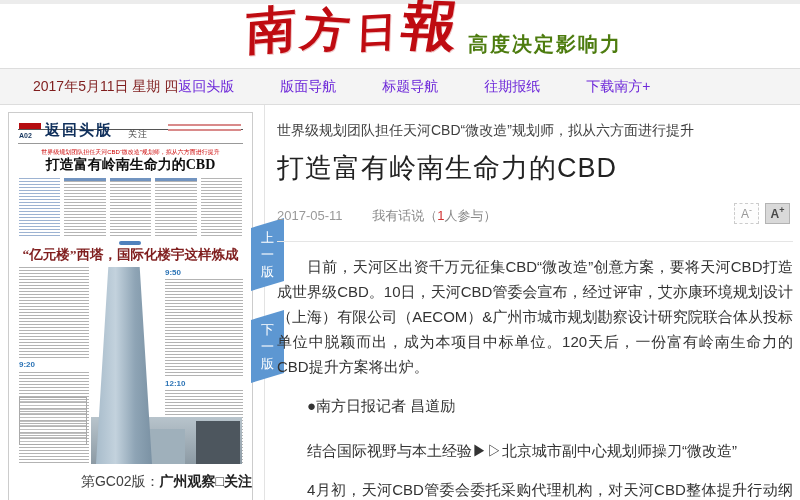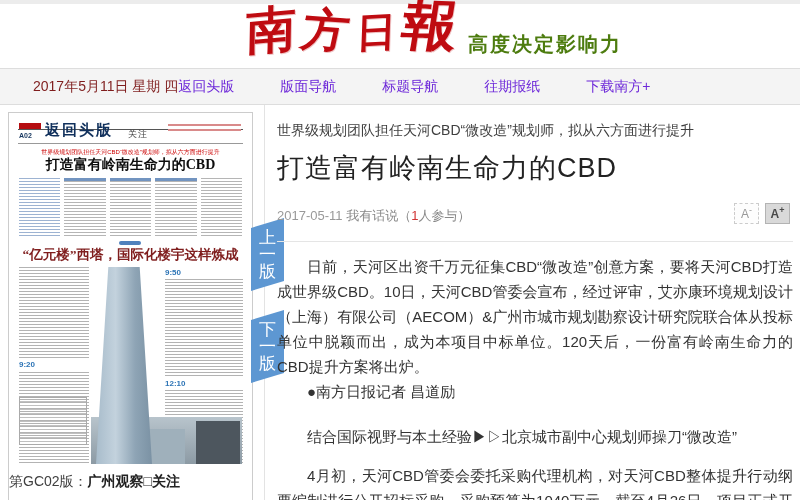--- a/index.html
+++ b/index.html
@@ -63,50 +63,50 @@
   .np-time { color:#2e75b6; font-size:8px; font-weight:700; background:#fff; position:relative; display:block; padding:1px 0; }
   .np-infobox { position:absolute; left:0; top:130px; width:68px; height:48px; border:1px solid #aaa; background:
                 repeating-linear-gradient(180deg,#c0c0c0 0 1px,transparent 1px 4px); background-origin:content-box; padding:3px; }
   .np-photo { position:absolute; left:72px; top:150px; width:151px; height:47px;
               background:linear-gradient(180deg,#b8c4cc,#8c9aa4); overflow:hidden; }
   .np-photo .bldg1 { position:absolute; right:2px; top:4px; width:44px; height:43px; background:#4d565e; }
   .np-photo .bldg2 { position:absolute; left:36px; top:12px; width:58px; height:35px; background:#9fb0bb; }
   .np-tower { position:absolute; left:77px; top:0; width:56px; height:197px;
               background:linear-gradient(90deg,#a8bccb,#c3d2dd 35%,#8ea4b5 70%,#7b92a4);
               clip-path:polygon(22% 0,78% 0,100% 100%,0 100%); }
-  .thumb-caption { margin-top:9px; text-align:left; font-size:14px; color:#404040; }
+  .thumb-caption { margin-top:9px; text-align:right; font-size:14px; color:#404040; }
   .thumb-caption b { color:#222; }
 
   
   .pager-btn { position:absolute; left:251px; width:33px; background:#5d97d2; color:#fff;
-               font-size:17px; line-height:17px; text-align:center; cursor:pointer;
+               font-size:13px; line-height:17px; text-align:center; cursor:pointer;
                display:flex; align-items:center; justify-content:center;
                clip-path:polygon(0 10px,100% 0,100% calc(100% - 10px),0 100%);
                word-break:break-all; padding:0 9px; }
   .pager-prev { top:218px; height:73px; }
   .pager-next { top:310px; height:73px; }
 
   
   .article { position:absolute; left:277px; top:114px; width:516px; }
   .art-kicker { font-size:14px; color:#3f3f3f; line-height:20px; margin-top:6px; }
   .art-title { font-size:27px; font-weight:400; color:#222; margin-top:10px; letter-spacing:1px; }
   .art-meta { margin-top:21px; font-size:13px; color:#999; position:relative; height:22px; }
-  .art-meta .m-date { }
+  .art-meta .m-date { margin-right:26px; }
   .art-meta .m-talk { color:#888; cursor:pointer; text-decoration:none; }
   .art-meta .m-count { color:#d03333; }
   .font-btns { position:absolute; right:3px; top:-4px; display:flex; gap:6px; }
   .fbtn { width:25px; height:21px; font-size:12px; display:flex; align-items:center; justify-content:center;
           cursor:pointer; user-select:none; }
   .fbtn small { font-size:9px; position:relative; top:-4px; }
   .fbtn-minus { border:1px dashed #ccc; background:#fdfdfd; color:#999; }
   .fbtn-plus  { border:1px solid #b3b3b3; background:#d9d9d9; color:#4a4a4a; font-weight:700; }
   .art-divider { margin-top:12px; height:1px; background:#e5e5e5; }
   .art-body p { font-size:15px; color:#333; line-height:25px; text-align:justify; text-indent:2em; }
   .art-body .p0 { margin-top:12px; }
-  .art-body .p1 { }
+  .art-body .p1 { margin-top:14px; }
   .art-body .p2 { margin-top:20px; }
   .art-body .p3 { margin-top:14px; }
 </style>
 </head>
 <body>
 
 <div id="page">
   <div class="top-strip"></div>
 
   <div class="masthead">

